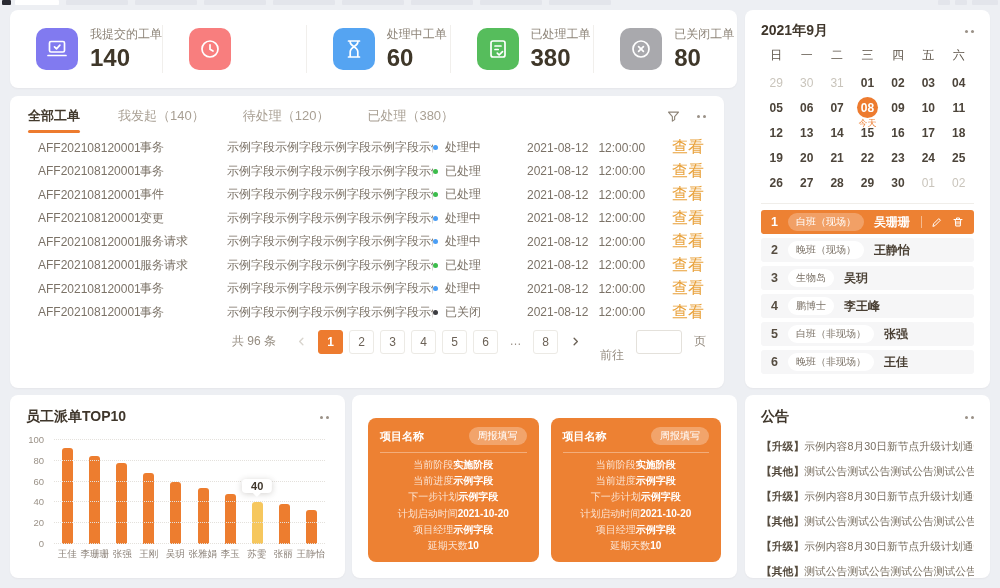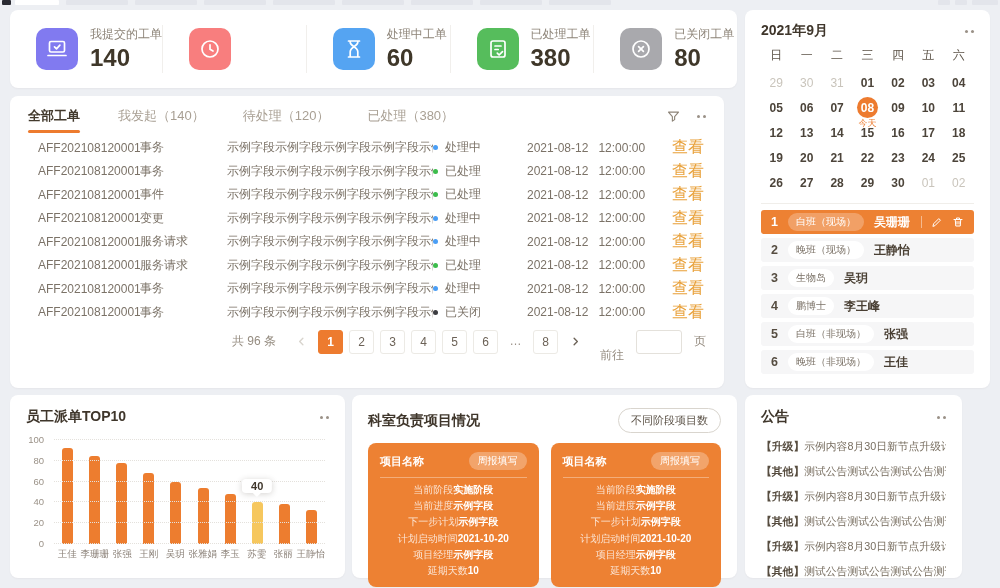--- a/index.html
+++ b/index.html
@@ -105,21 +105,21 @@
   .pcard{flex:1;background:#ED8133;border-radius:8px;padding:9px 12px 8px;color:#fff;}
   .phead{display:flex;align-items:center;justify-content:space-between;}
   .pname{font-size:11px;}
   .pbadge{background:rgba(255,255,255,.28);border-radius:10px;padding:2px 9px;font-size:10px;cursor:pointer;white-space:nowrap;}
   .phr{display:block;border-top:1px solid rgba(255,255,255,.35);margin:7px 0 4px;}
   .prow{display:flex;justify-content:center;font-size:10px;line-height:16.2px;}
   .plab{color:rgba(255,255,255,.78);}
   .pval{font-weight:bold;}
 
   
-  .notices-card{left:745px;top:395px;width:217px;height:183px;padding:13px 16px;}
+  .notices-card{left:745px;top:395px;width:245px;height:183px;padding:13px 16px;}
   .notice{display:flex;font-size:10.8px;margin-top:11px;white-space:nowrap;overflow:hidden;cursor:pointer;}
   .notice:first-of-type{margin-top:14px;}
   .ntag{color:#564c3f;flex:none;}
   .ntext{color:#776d5f;}
 </style>
 </head>
 <body>
 
 <div class="page">
 
@@ -554,24 +554,20 @@
           <span class="xlab">张雅娟</span>
           <span class="xlab">李玉</span>
           <span class="xlab">苏雯</span>
           <span class="xlab">张丽</span>
           <span class="xlab">王静怡</span>
         </div>
     </div>
   </section>
 
   <section class="card projects-card">
-    <div class="card-head">
-      <span class="card-title">科室负责项目情况</span>
-      <button class="pill-btn">不同阶段项目数</button>
-    </div>
     <div class="project-cards">
         <div class="pcard">
           <div class="phead">
             <b class="pname">项目名称</b>
             <span class="pbadge">周报填写</span>
           </div>
           <i class="phr"></i>
           <div class="prow">
             <span class="plab">当前阶段</span>
             <b class="pval">实施阶段</b>

